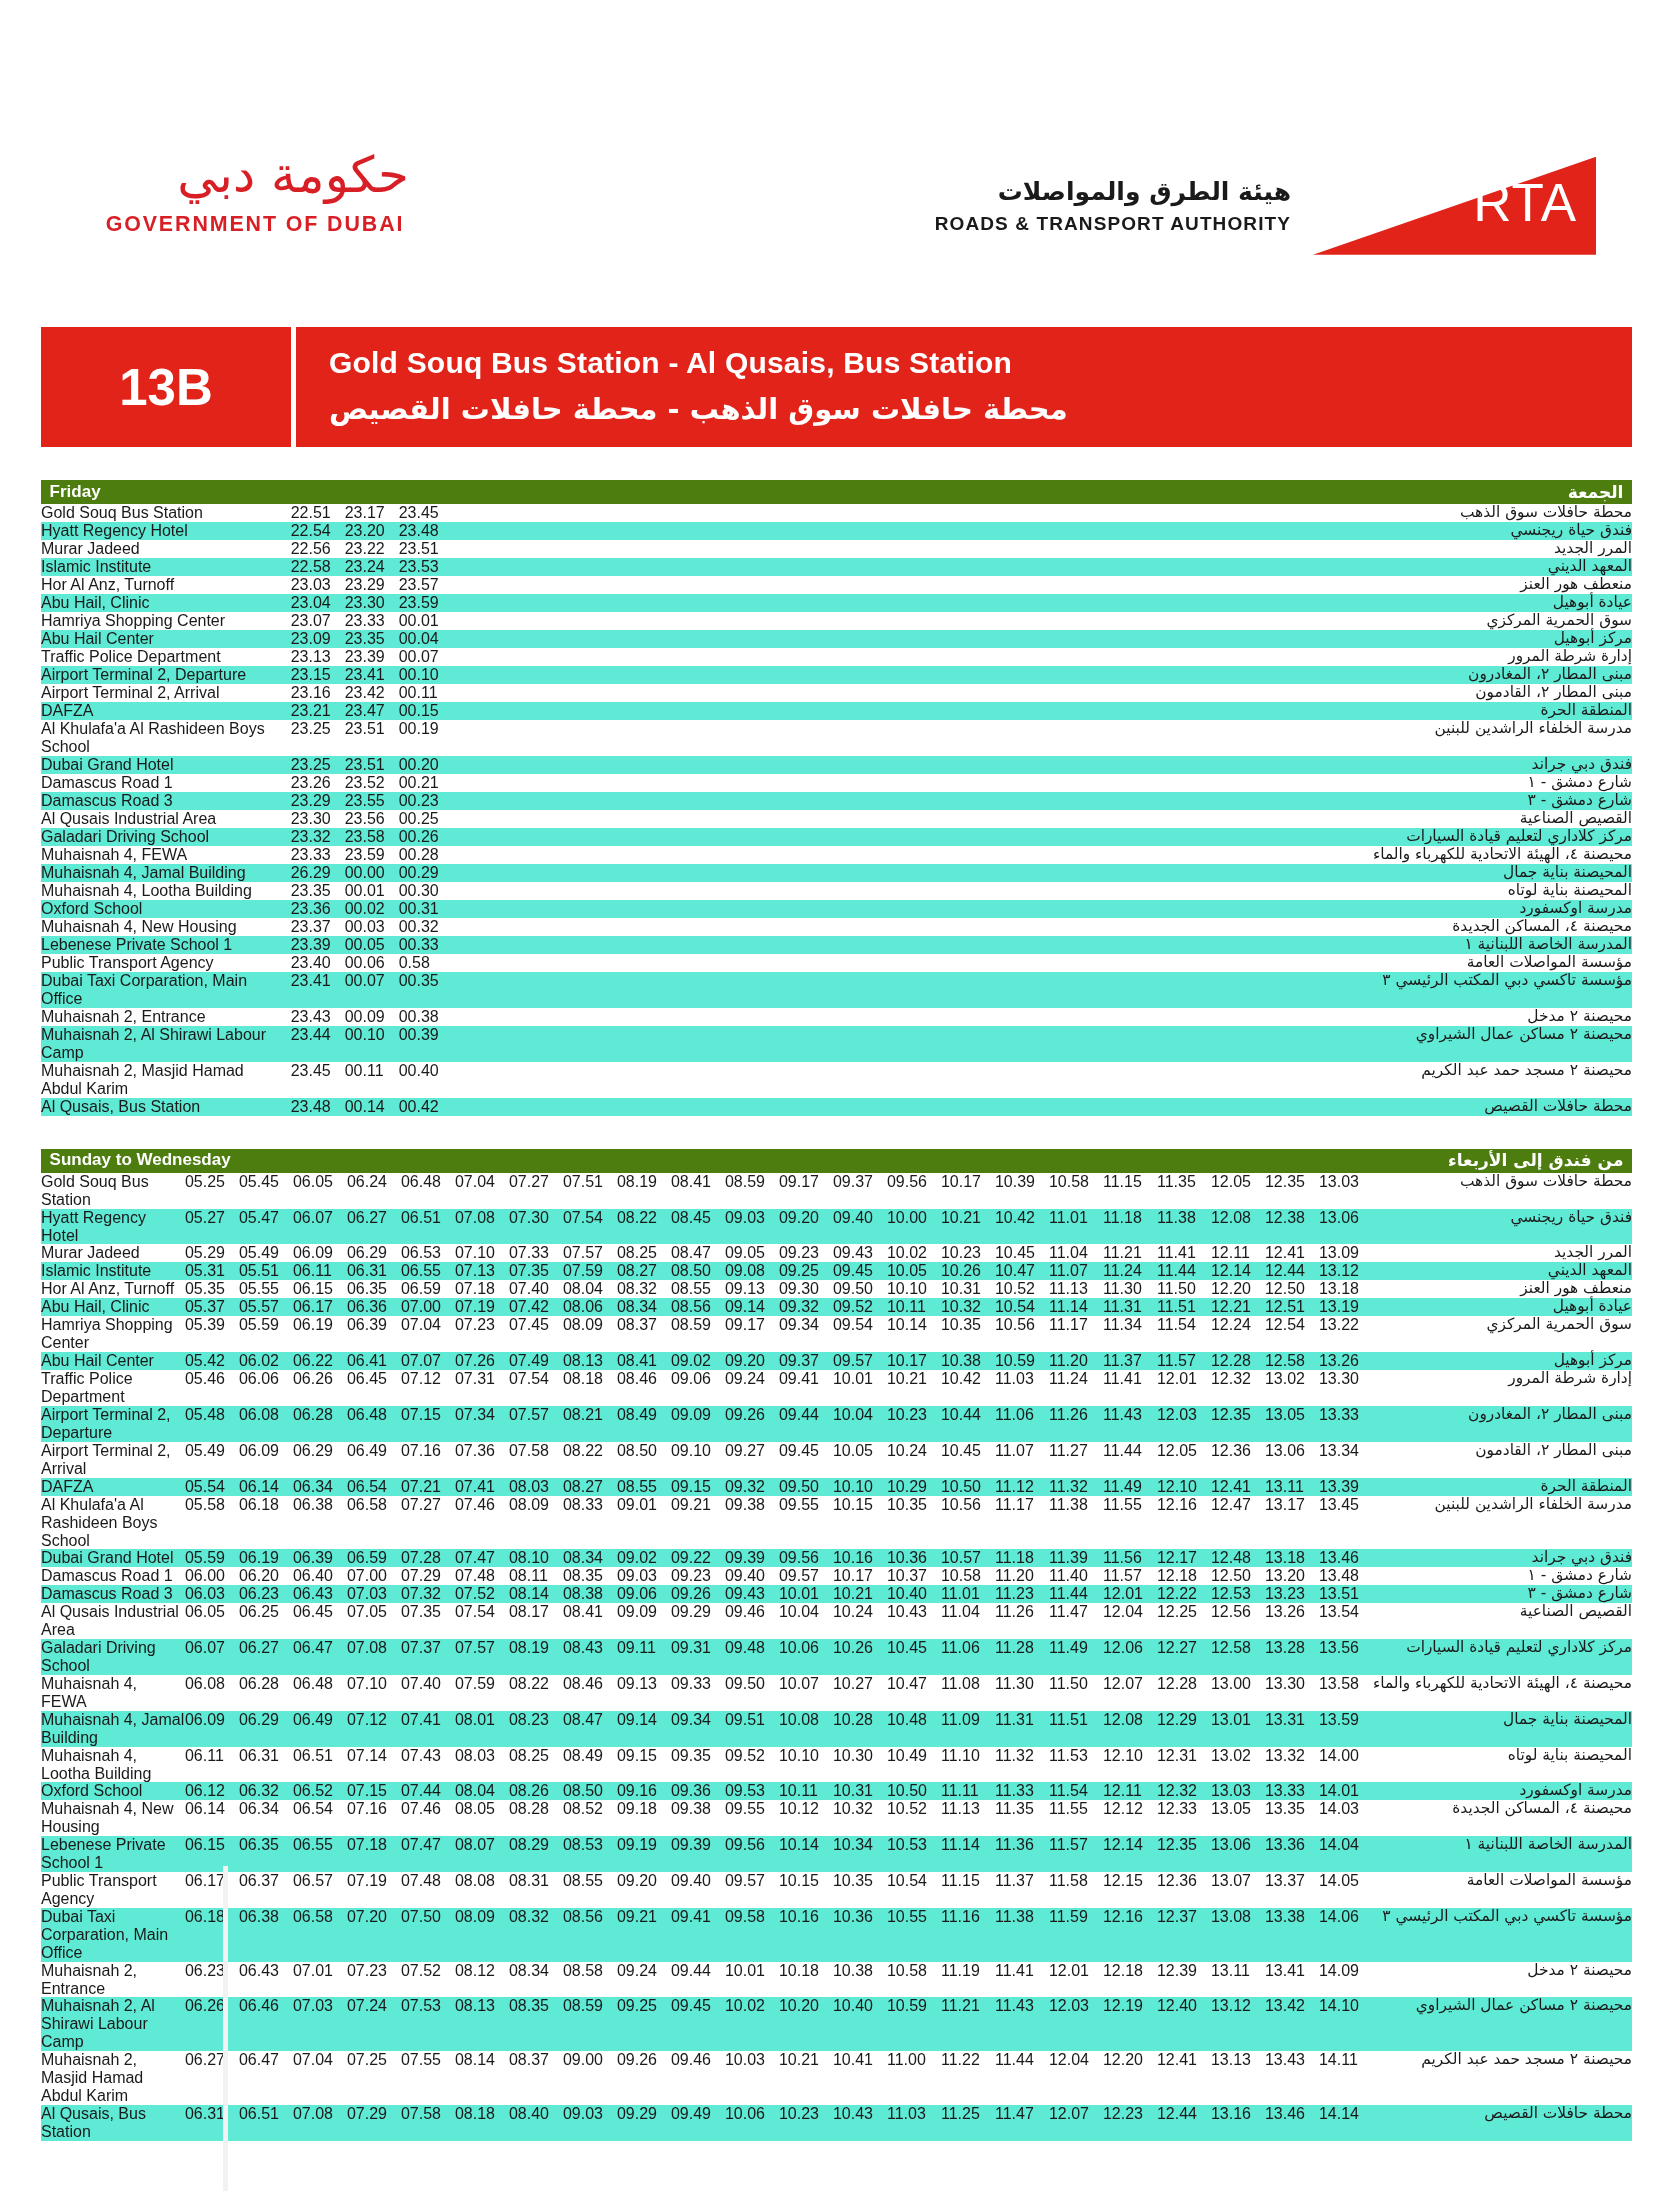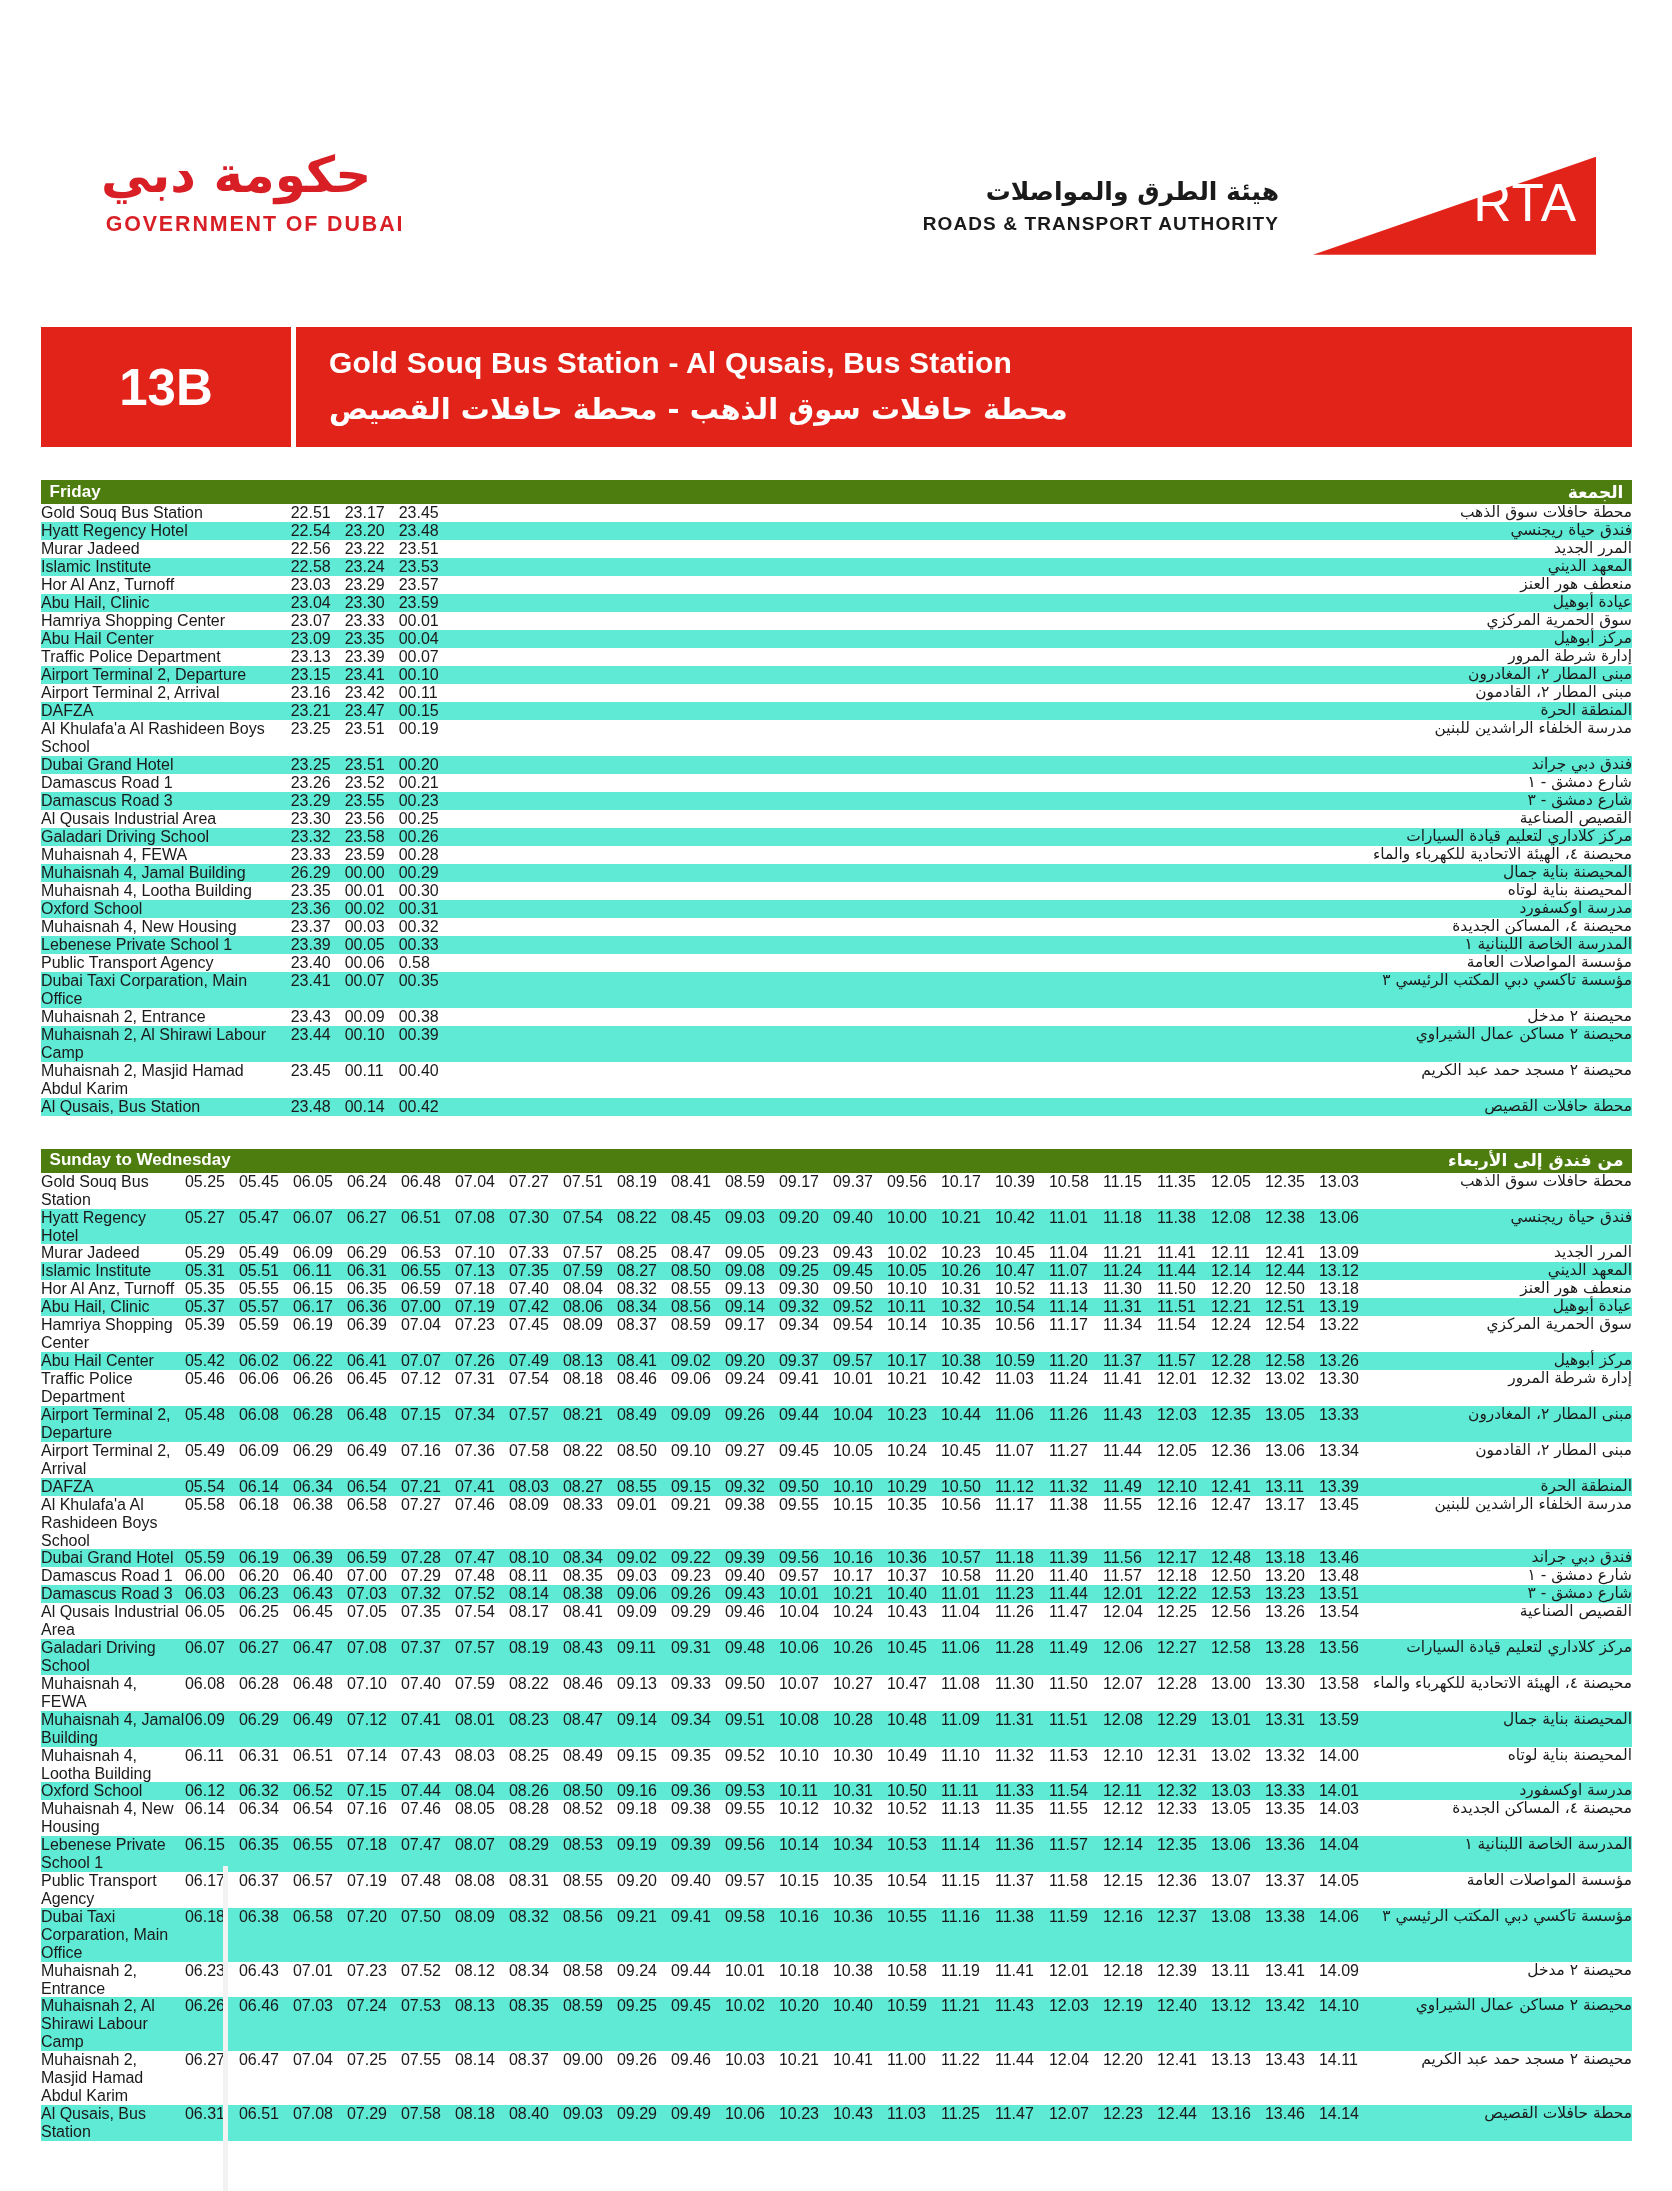--- a/index.html
+++ b/index.html
@@ -27,36 +27,36 @@
     padding: 150px 77px 0 101px;
     height: 308px;
   }
   .gov-logo { width: 308px; }
   .gov-logo .arabic-script {
     font-family: "DejaVu Sans", sans-serif;
     color: #d81f26;
     font-size: 50px;
     line-height: 1.0;
     letter-spacing: -0.9px;
-    text-align: left;
+    text-align: right;
     direction: rtl;
-    font-weight: bold;
+    font-weight: normal;
   }
   .gov-logo .gov-en {
     color: #d81f26;
     font-size: 21.4px;
     letter-spacing: 1.9px;
     font-weight: bold;
     text-align: center;
     margin-top: 12px;
   }
   .rta-block {
     display: flex;
     align-items: center;
-    gap: 12px;
+    gap: 0px;
     margin-top: 6.8px;
   }
   .rta-text { text-align: right; padding-right: 22px; }
   .rta-text .ar {
     direction: rtl;
     font-family: "DejaVu Sans", sans-serif;
     font-size: 25px;
     letter-spacing: 0.9px;
     color: #1a1a1a;
     margin-bottom: 6.8px;

